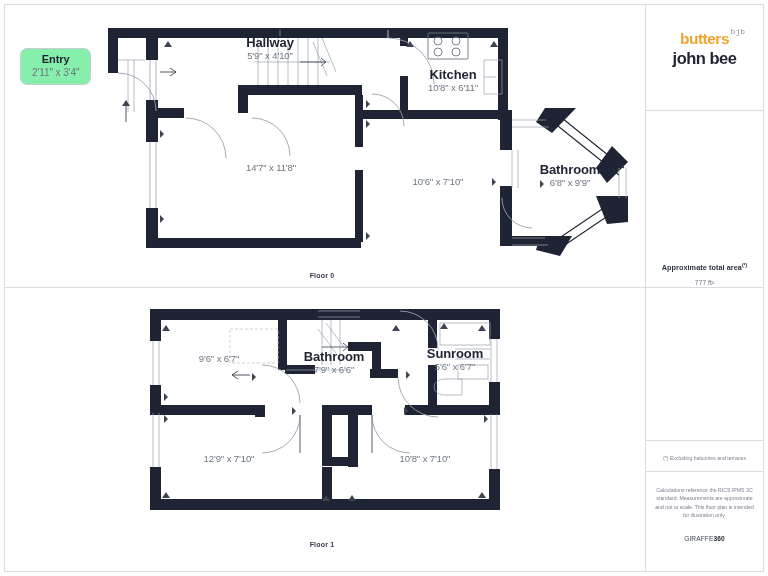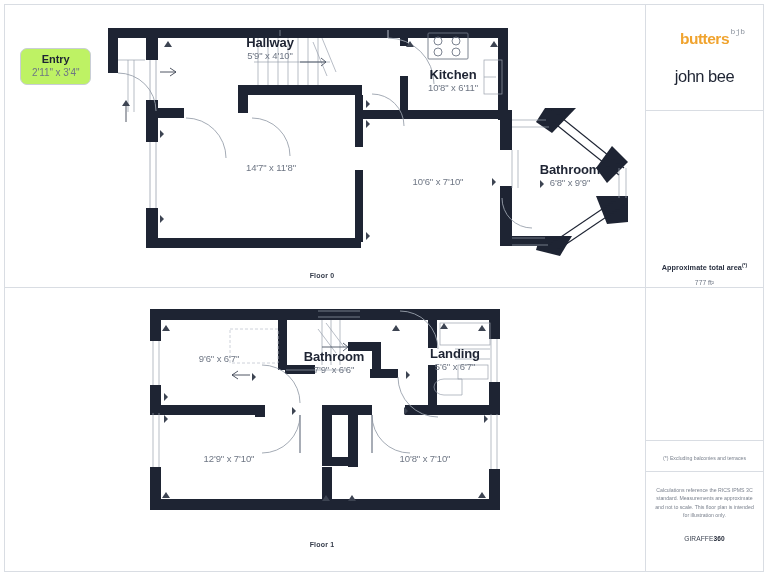--- a/index.html
+++ b/index.html
@@ -65,21 +65,21 @@
     color: #6e7684;
     line-height: 13px;
     letter-spacing: -0.1px;
   }
 
   
   .callout {
     position: absolute;
     border: 1px solid #c9ced6;
     border-radius: 7px;
-    background: #bef264;
+    background: #86efac;
     padding: 4px 11px 5px 11px;
     text-align: center;
     white-space: nowrap;
     z-index: 6;
   }
   .callout .room-name { font-size: 11px; }
   .callout .room-dims { font-size: 10px; }
 
   
   .sidebar { position: absolute; left: 645px; top: 4px; width: 119px; height: 568px; }
@@ -89,22 +89,22 @@
     font-size: 15.5px; font-weight: bold; color: #f0a32e;
     letter-spacing: -0.5px; line-height: 17px;
     display: inline-block; position: relative;
   }
   .brand-sup {
     font-size: 8px; font-weight: normal; color: #8d949f;
     font-family: Liberation Mono, monospace;
     position: absolute; top: -3px; right: -16px;
   }
   .brand-bottom {
-    font-size: 16.5px; font-weight: normal; color: #1e2433;
-    letter-spacing: -0.5px; line-height: 18px; margin-top: 19px;
+    font-size: 16.5px; font-weight: bold; color: #1e2433;
+    letter-spacing: -0.5px; line-height: 18px; margin-top: 1px;
   }
 
   .area-block { position: absolute; left: 0; top: 252px; width: 119px; text-align: center; }
   .area-title {
     font-size: 7.3px; font-weight: bold; color: #2b3242; letter-spacing: .05px;
     position: relative; display: inline-block;
   }
   .area-title-sup { font-size: 5px; vertical-align: super; color: #2b3242; }
   .area-value { font-size: 6.8px; color: #6e7684; margin-top: 5px; }
 
@@ -420,21 +420,21 @@
   </div>
 
   <div class="room-label" style="left:219px; top:352px;">
     <div class="room-dims">9'6" x 6'7"</div>
   </div>
   <div class="room-label" style="left:334px; top:350px;">
     <div class="room-name">Bathroom</div>
     <div class="room-dims">7'9" x 6'6"</div>
   </div>
   <div class="room-label" style="left:455px; top:347px;">
-    <div class="room-name">Landing</div>
+    <div class="room-name">Sunroom</div>
     <div class="room-dims">5'6" x 6'7"</div>
   </div>
   <div class="room-label" style="left:229px; top:452px;">
     <div class="room-dims">12'9" x 7'10"</div>
   </div>
   <div class="room-label" style="left:425px; top:452px;">
     <div class="room-dims">10'8" x 7'10"</div>
   </div>
 
   <div class="floor-caption" style="left:262px; top:541px;">Floor 1</div>

